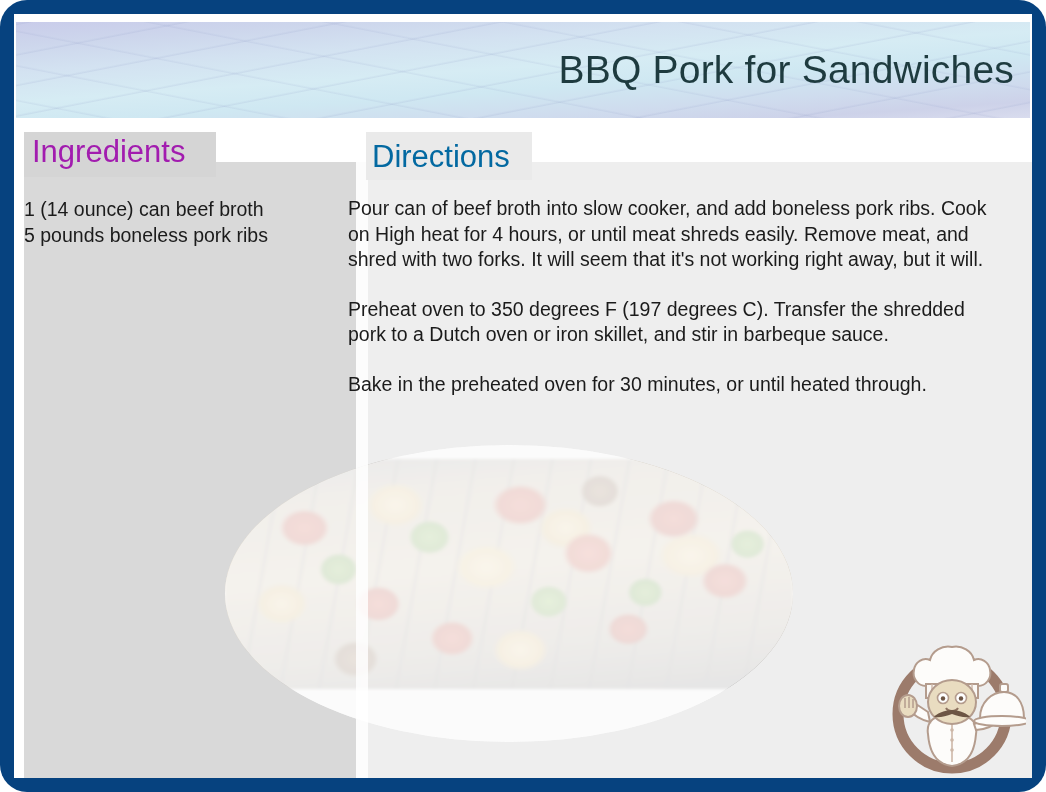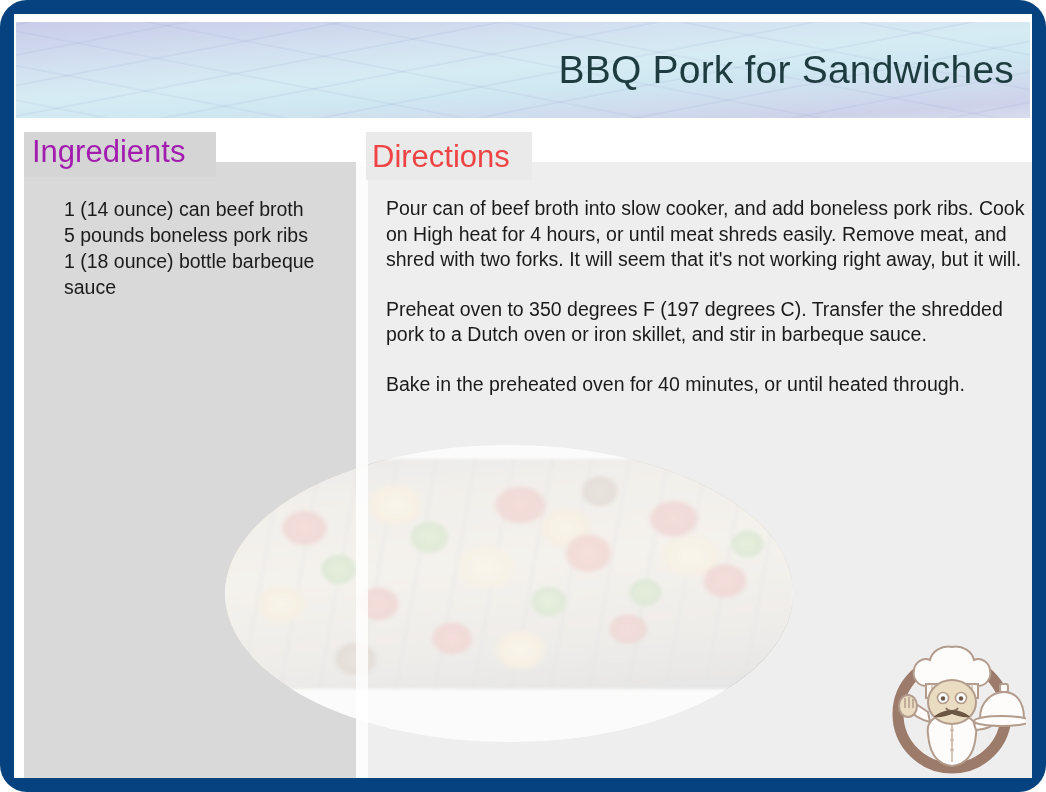--- a/index.html
+++ b/index.html
@@ -105,21 +105,21 @@
   }
   #ingredients-list {
     position: absolute;
     left: 10px;
     top: 182px;
     width: 312px;
     font-size: 19.5px;
     line-height: 26px;
     color: #1b1b1b;
   }
-  #ingredients-list .ing-line { white-space: normal; padding-left: 40px; }
+  #ingredients-list .ing-line { white-space: normal; }
 
   
   #directions-panel {
     position: absolute;
     left: 342px;
     top: 148px;
     width: 676px;
     height: 616px;
     background: #eeeeee;
   }
@@ -129,26 +129,26 @@
     top: 118px;
     width: 166px;
     height: 48px;
     background: #eaeaea;
   }
   #directions-heading {
     position: absolute;
     left: 358px;
     top: 124px;
     font-size: 31px;
-    color: #ef4444;
+    color: #0369a1;
     line-height: 38px;
   }
   #directions-body {
     position: absolute;
-    left: 372px;
+    left: 334px;
     top: 182px;
     width: 644px;
     font-size: 19.5px;
     line-height: 25.5px;
     color: #1b1b1b;
   }
   #directions-body .dir-para { margin: 0 0 24px 0; }
   #directions-body .dir-para:last-child { margin-bottom: 0; }
 
   
@@ -257,38 +257,37 @@
     <div id="header-banner">
       <div id="header-title">BBQ Pork for Sandwiches</div>
     </div>
 
     <div id="ingredients-panel"></div>
     <div id="ingredients-heading-band"></div>
     <div id="ingredients-heading">Ingredients</div>
     <div id="ingredients-list">
       <div class="ing-line">1 (14 ounce) can beef broth</div>
       <div class="ing-line">5 pounds boneless pork ribs</div>
-      <div class="ing-line">1 (18 ounce) bottle barbeque sauce</div>
     </div>
 
     <div id="directions-panel"></div>
 
     <div id="photo-oval">
       <div id="photo-kebabs"></div>
       <div id="photo-wash"></div>
       <div id="photo-oval-veil"></div>
     </div>
     <div id="column-gutter"></div>
 
     <div id="directions-heading-band"></div>
     <div id="directions-heading">Directions</div>
     <div id="directions-body">
       <p class="dir-para">Pour can of beef broth into slow cooker, and add boneless pork ribs. Cook on High heat for 4 hours, or until meat shreds easily. Remove meat, and shred with two forks. It will seem that it's not working right away, but it will.</p>
       <p class="dir-para">Preheat oven to 350 degrees F (197 degrees C). Transfer the shredded pork to a Dutch oven or iron skillet, and stir in barbeque sauce.</p>
-      <p class="dir-para">Bake in the preheated oven for 40 minutes, or until heated through.</p>
+      <p class="dir-para">Bake in the preheated oven for 30 minutes, or until heated through.</p>
     </div>
 
     <div id="chef-logo">
       <svg viewBox="0 0 148 152" xmlns="http://www.w3.org/2000/svg">
 
         <g>
           <circle cx="74" cy="88" r="54" fill="none" stroke="#9c7b6b" stroke-width="11"></circle>
         </g>
 
         <g>

